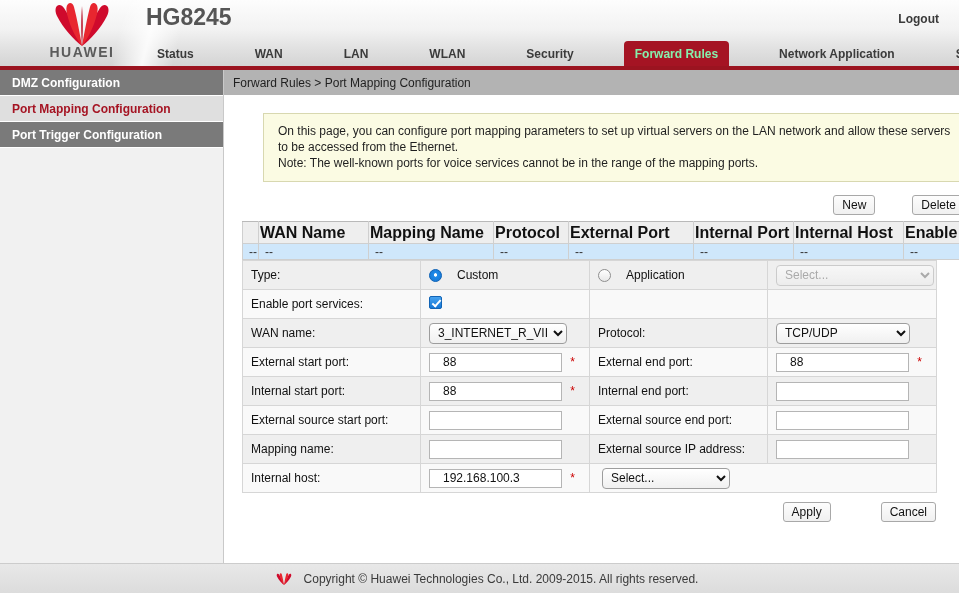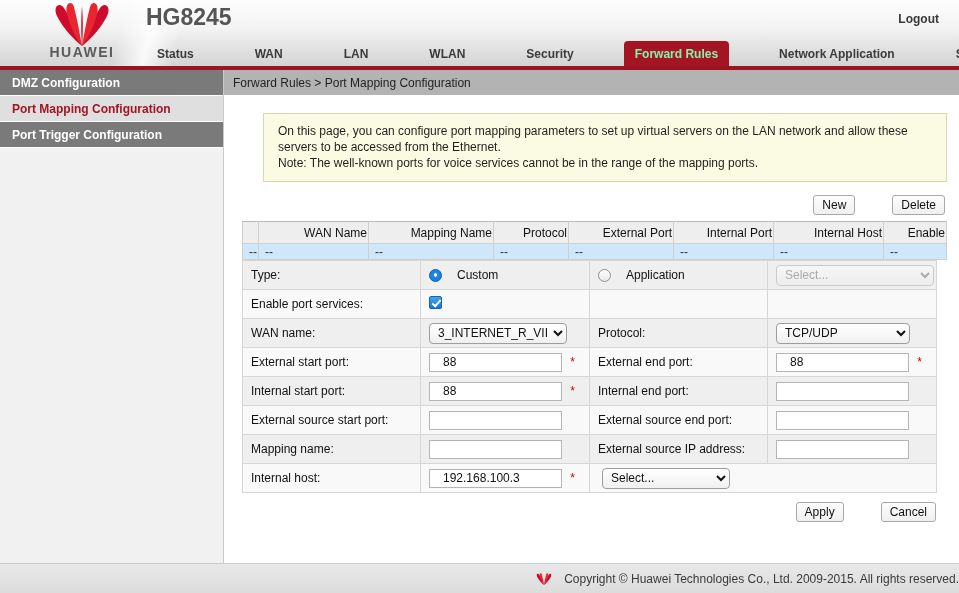--- a/index.html
+++ b/index.html
@@ -194,40 +194,40 @@
     margin-top: 6px;
     width: 694px;
     border-collapse: collapse;
     table-layout: fixed;
   }
   .maptable th {
     background: #eeeeee;
     border: 1px solid #cfcfcf;
     border-top: 1px solid #b9b9b9;
     height: 22px;
-    font-size: 12px;
-    font-weight: normal;
+    font-size: 16px;
+    font-weight: bold;
     color: #111;
-    text-align: right;
+    text-align: left;
   }
   .maptable td {
     background: #cfe7fb;
     border: 1px solid #cfcfcf;
     height: 16px;
     font-size: 12px;
     color: #333;
     padding-left: 6px;
     vertical-align: middle;
     line-height: 12px;
   }
   .col-cb { width: 16px; }
   .col-wan { width: 110px; }
   .col-map { width: 125px; }
   .col-proto { width: 75px; }
-  .col-ext { width: 105px; }
+  .col-ext { width: 125px; }
   .col-int { width: 100px; }
   .col-host { width: 110px; }
   .col-en { width: 63px; }
 
   
   .formtable {
     margin-top: 0px;
     width: 694px;
     border-collapse: collapse;
     table-layout: fixed;
@@ -318,35 +318,35 @@
     border: solid #ffffff;
     border-width: 0 2px 2px 0;
     transform: rotate(42deg);
   }
 
   .actions {
     margin-top: 9px;
     width: 694px;
     display: flex;
     justify-content: flex-end;
-    gap: 5px;
+    gap: 18px;
   }
   .actions .btn { min-width: 48px; }
 
   
   .footer {
     position: absolute;
     left: 0; bottom: 0;
     width: 959px;
     height: 30px;
     background: linear-gradient(to bottom, #e8e8e8 0%, #dcdcdc 100%);
     border-top: 1px solid #cccccc;
     display: flex;
     align-items: center;
-    justify-content: flex-end;
+    justify-content: center;
   }
   .footer-inner {
     display: flex;
     align-items: center;
     gap: 9px;
     margin-left: 12px;
   }
   .footer-text {
     font-size: 12px;
     color: #3a3a3a;

